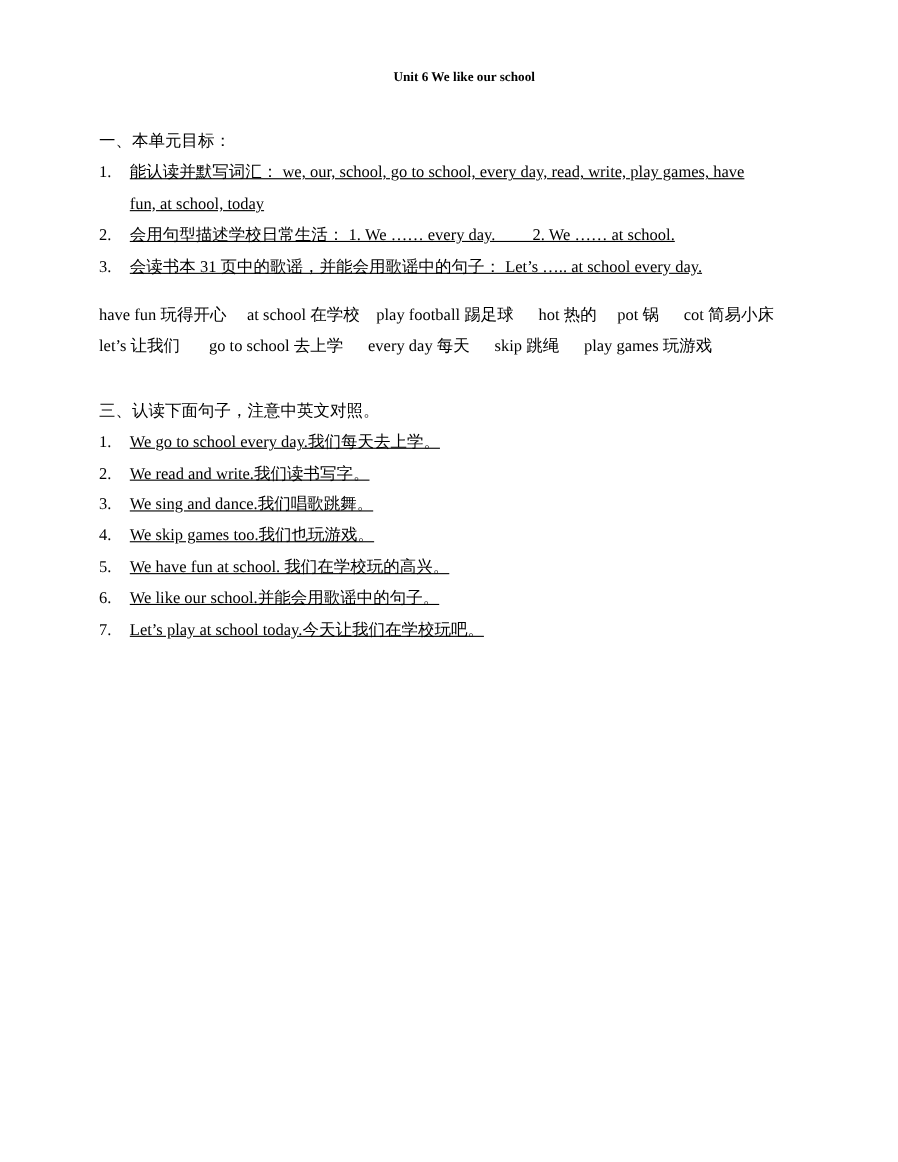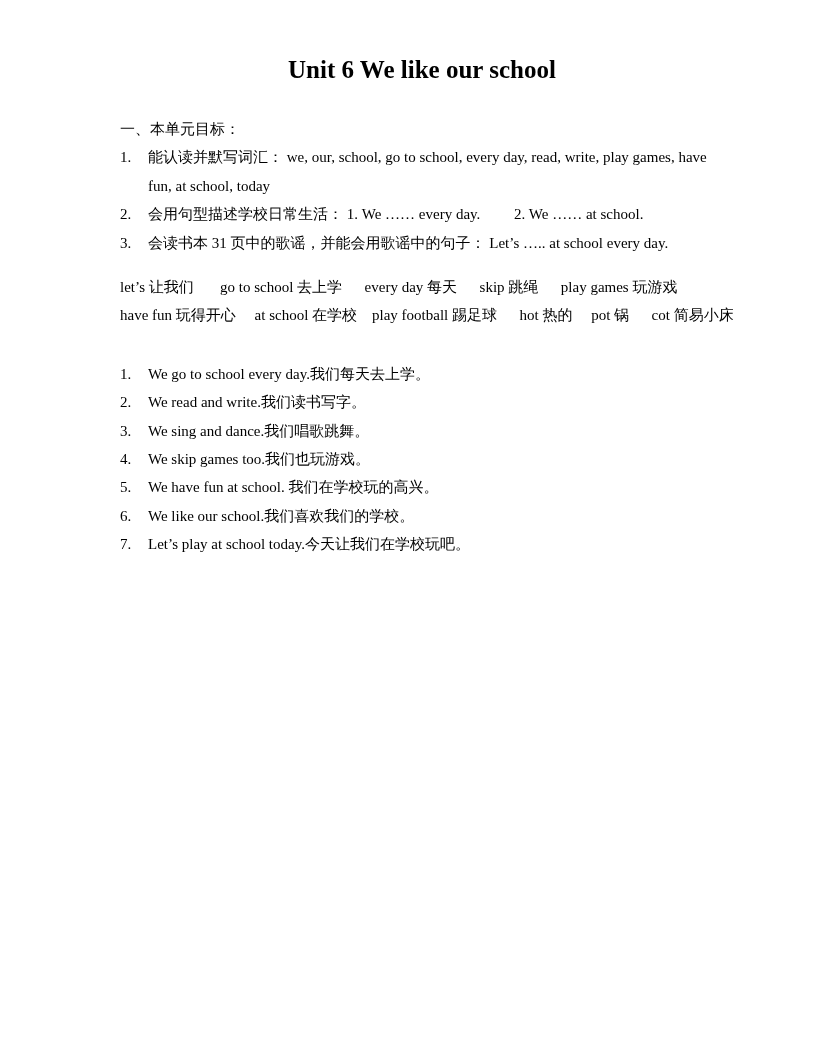--- a/index.html
+++ b/index.html
@@ -16,47 +16,48 @@
     font-family: "Liberation Serif", "DejaVu Serif", serif;
     font-size: 15px;
     line-height: 28.4px;
     overflow: hidden;
     box-sizing: border-box;
   }
   .doc-title {
     margin-top: 57px;
     text-align: center;
     font-weight: bold;
-    font-size: 25px;
+    font-size: 12px;
     line-height: 26px;
     white-space: pre-wrap;
     padding-left: 28px;
   }
   .content {
-    padding: 0 50px 0 120px;
+    padding: 0 50px 0 90px;
   }
   .sec-heading {
     white-space: pre-wrap;
   }
   .sec-heading.first {
     margin-top: 32px;
   }
   .spacer-a { height: 16px; }
   .spacer-b { height: 30px; }
   .num-item {
     display: flex;
     align-items: flex-start;
   }
   .num-item .num {
     flex: 0 0 28px;
     white-space: pre;
   }
   .num-item .txt {
     flex: 1 1 auto;
     white-space: pre-wrap;
+    text-decoration: underline;
   }
   .word-line {
     white-space: pre-wrap;
   }
 </style>
 </head>
 <body>
 
 <div class="page">
 
@@ -76,25 +77,26 @@
       <span class="txt">会用句型描述学校日常生活： 1. We …… every day.         2. We …… at school.</span>
     </div>
     <div class="num-item">
       <span class="num">3.</span>
       <span class="txt">会读书本 31 页中的歌谣，并能会用歌谣中的句子： Let’s ….. at school every day.</span>
     </div>
 
     <div class="spacer-a"></div>
 
 
+    <div class="word-line">have fun 玩得开心     at school 在学校    play football 踢足球      hot 热的     pot 锅      cot 简易小床</div>
     <div class="word-line">let’s 让我们       go to school 去上学      every day 每天      skip 跳绳      play games 玩游戏</div>
-    <div class="word-line">have fun 玩得开心     at school 在学校    play football 踢足球      hot 热的     pot 锅      cot 简易小床</div>
 
     <div class="spacer-b"></div>
 
+    <div class="sec-heading">三、认读下面句子，注意中英文对照。</div>
 
     <div class="num-item">
       <span class="num">1.</span>
       <span class="txt">We go to school every day.我们每天去上学。</span>
     </div>
     <div class="num-item">
       <span class="num">2.</span>
       <span class="txt">We read and write.我们读书写字。</span>
     </div>
     <div class="num-item">
@@ -104,21 +106,21 @@
     <div class="num-item">
       <span class="num">4.</span>
       <span class="txt">We skip games too.我们也玩游戏。</span>
     </div>
     <div class="num-item">
       <span class="num">5.</span>
       <span class="txt">We have fun at school. 我们在学校玩的高兴。</span>
     </div>
     <div class="num-item">
       <span class="num">6.</span>
-      <span class="txt">We like our school.我们喜欢我们的学校。</span>
+      <span class="txt">We like our school.并能会用歌谣中的句子。</span>
     </div>
     <div class="num-item">
       <span class="num">7.</span>
       <span class="txt">Let’s play at school today.今天让我们在学校玩吧。</span>
     </div>
 
   </div>
 </div>
 
 </body></html>

